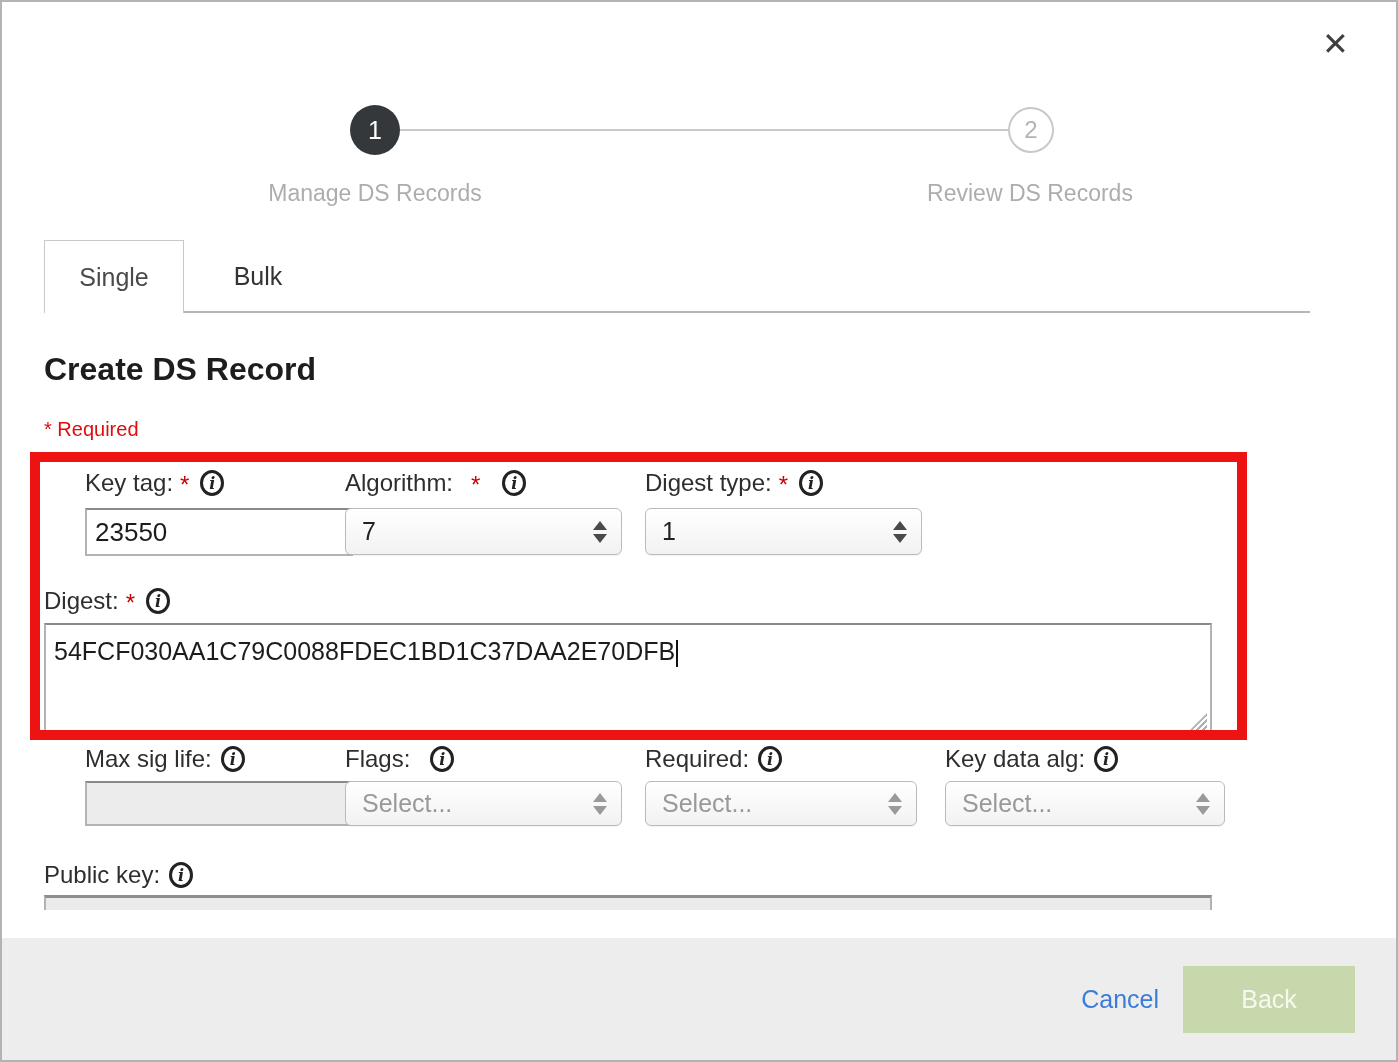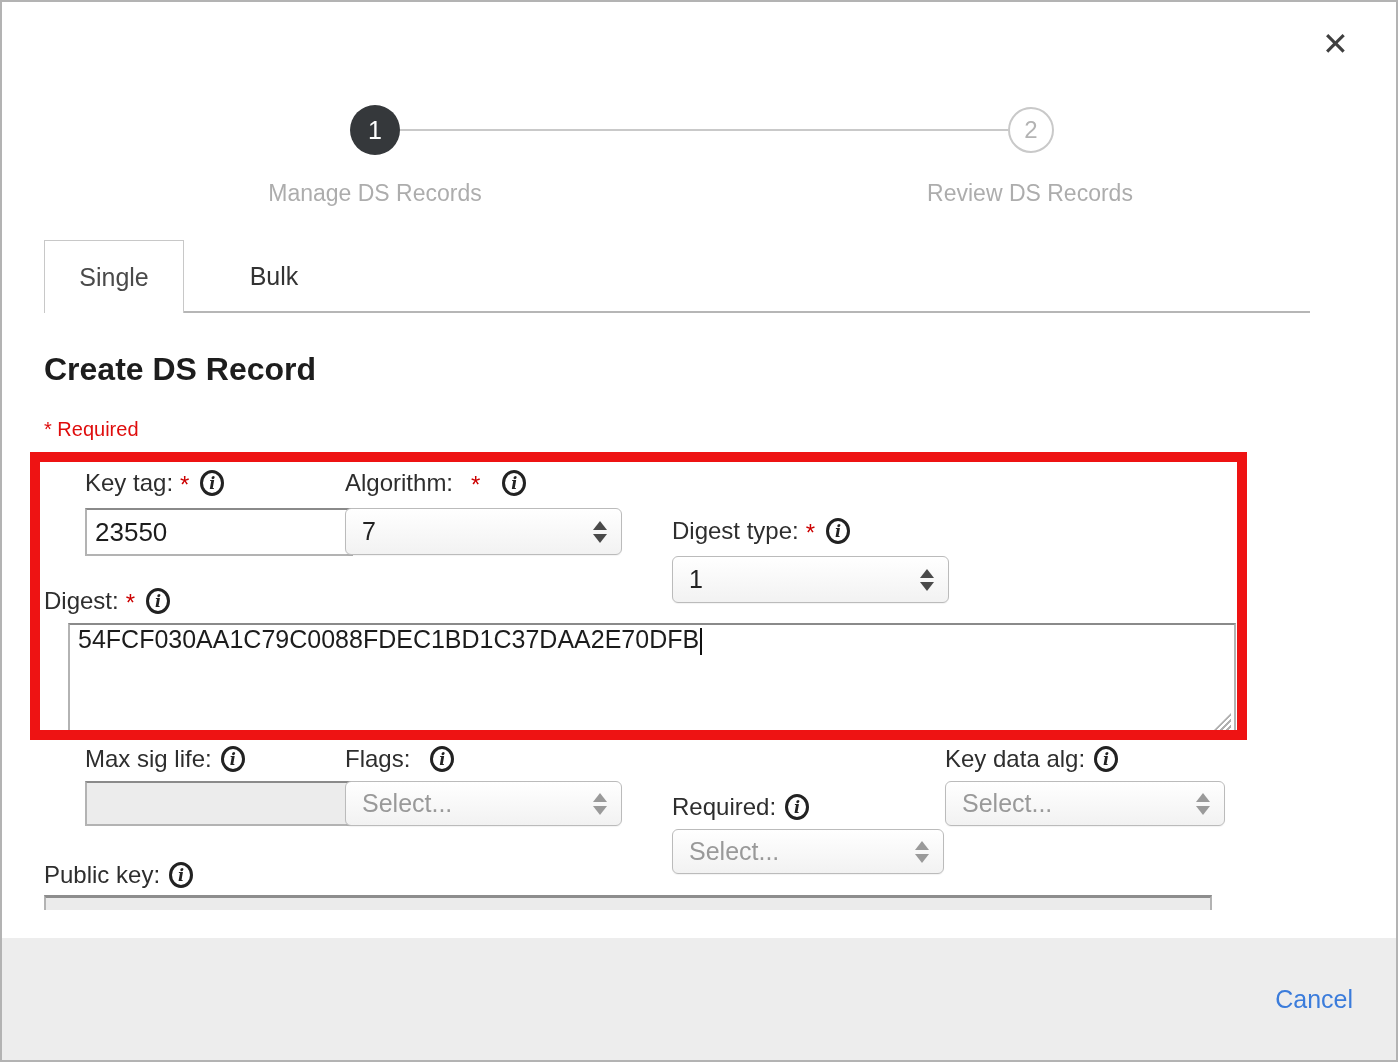--- a/index.html
+++ b/index.html
@@ -27,21 +27,21 @@
     justify-content:center; font-size:24px; }
   .step-label { top:178px; width:320px; text-align:center; color:#adadad; font-size:23px; }
   .step-label-1 { left:213px; }
   .step-label-2 { left:868px; }
 
   
   .tabbar-line { left:182px; top:309px; width:1126px; height:2px; background:#b6b6b6; }
   .tab { top:238px; height:73px; display:flex; align-items:center; justify-content:center;
     font-size:25px; cursor:pointer; }
   .tab-active { left:42px; width:140px; background:#fff; border:1px solid #c8c8c8; border-bottom:0; color:#4a4a4a; }
-  .tab-plain { left:183px; width:146px; color:#333;margin-left:16px; }
+  .tab-plain { left:183px; width:146px; color:#333; }
 
   .page-heading { left:42px; top:349px; font-size:32px; font-weight:700; color:#1d1d1d; }
   .required-note { left:42px; top:416px; font-size:20px; color:#df0d0d; }
 
   
   .highlight-box { left:28px; top:450px; width:1217px; height:288px;
     border:10px solid #ee1313; pointer-events:none; z-index:5; }
 
   
   .field-label { font-size:24px; color:#2e2e2e; display:flex; align-items:center; height:30px; }
@@ -67,21 +67,21 @@
   .arr-up { width:0; height:0; border-left:7px solid transparent; border-right:7px solid transparent;
     border-bottom:9px solid #4a4a4a; }
   .arr-down { width:0; height:0; border-left:7px solid transparent; border-right:7px solid transparent;
     border-top:9px solid #4a4a4a; }
   .arrows.muted .arr-up { border-bottom-color:#9a9a9a; }
   .arrows.muted .arr-down { border-top-color:#9a9a9a; }
 
   
   .textarea { left:42px; top:621px; width:1168px; height:112px; border:2px solid #b3b3b3;
     border-top-color:#8a8a8a; background:#fff; font-size:25px; color:#1c1c1c;
-    padding:0 8px; cursor:text; position:absolute;margin-left:24px; }
+    padding:12px 8px; cursor:text; position:absolute; }
   .caret { display:inline-block; width:2px; height:27px; background:#111; vertical-align:middle; margin-left:1px; }
   .resize-handle { position:absolute; right:3px; bottom:3px; width:17px; height:17px;
     background:repeating-linear-gradient(135deg, transparent 0 2.5px, #b0b0b0 2.5px 4.5px);
     clip-path:polygon(100% 0, 100% 100%, 0 100%); cursor:nwse-resize; }
 
   
   .pubkey-strip { left:42px; top:893px; width:1168px; height:15px;
     border-top:3px solid #8d8d8d; border-left:2px solid #b3b3b3; border-right:2px solid #b3b3b3;
     background:#ebebeb; }
 
@@ -89,21 +89,21 @@
   .footer { left:0; top:936px; width:1394px; height:122px; background:#ededed;
     display:flex; align-items:center; justify-content:flex-end; gap:22px; padding-right:41px; }
   .cancel-link { color:#3b7cdb; font-size:25px; cursor:pointer; margin-right:2px; }
   .btn { height:67px; border:none; font-size:25px; cursor:pointer;
     font-family:"Liberation Sans","DejaVu Sans",sans-serif; }
   .btn-back { width:172px; background:#c8d8ad; color:#f7f9f0; }
   .btn-next { width:175px; background:#5f9908; border-bottom:6px solid #4a7a06; color:#ffffff; }
 
   
   .r1-label { top:466px; } .r1-field { top:506px; }
-  .c1 { left:42px;margin-left:41px; } .c2 { left:343px;gap:11px; } .c3 { left:670px;margin-top:48px; } .c4 { left:943px; }
+  .c1 { left:42px;margin-left:41px; } .c2 { left:343px;gap:11px; } .c3 { left:643px; } .c4 { left:943px; }
   .digest-label { top:584px; left:42px; }
   .r2-label { top:742px; } .r2-field { top:779px; height:45px; }
   .pubkey-label { top:858px; left:42px; }
   .w-protocol { width:272px; } .w-kda { width:280px; }
 </style>
 </head>
 <body>
 
 <div class="abs close-btn">✕</div>
 
@@ -213,13 +213,14 @@
 </div>
 
 <div class="abs field-label pubkey-label">
   <span>Public key:</span>
   <span class="info-icon">i</span>
 </div>
 <div class="abs pubkey-strip"></div>
 
 <div class="abs footer">
   <span class="cancel-link">Cancel</span>
+  <button class="btn btn-back">Back</button>
 </div>
 
 </body></html>

